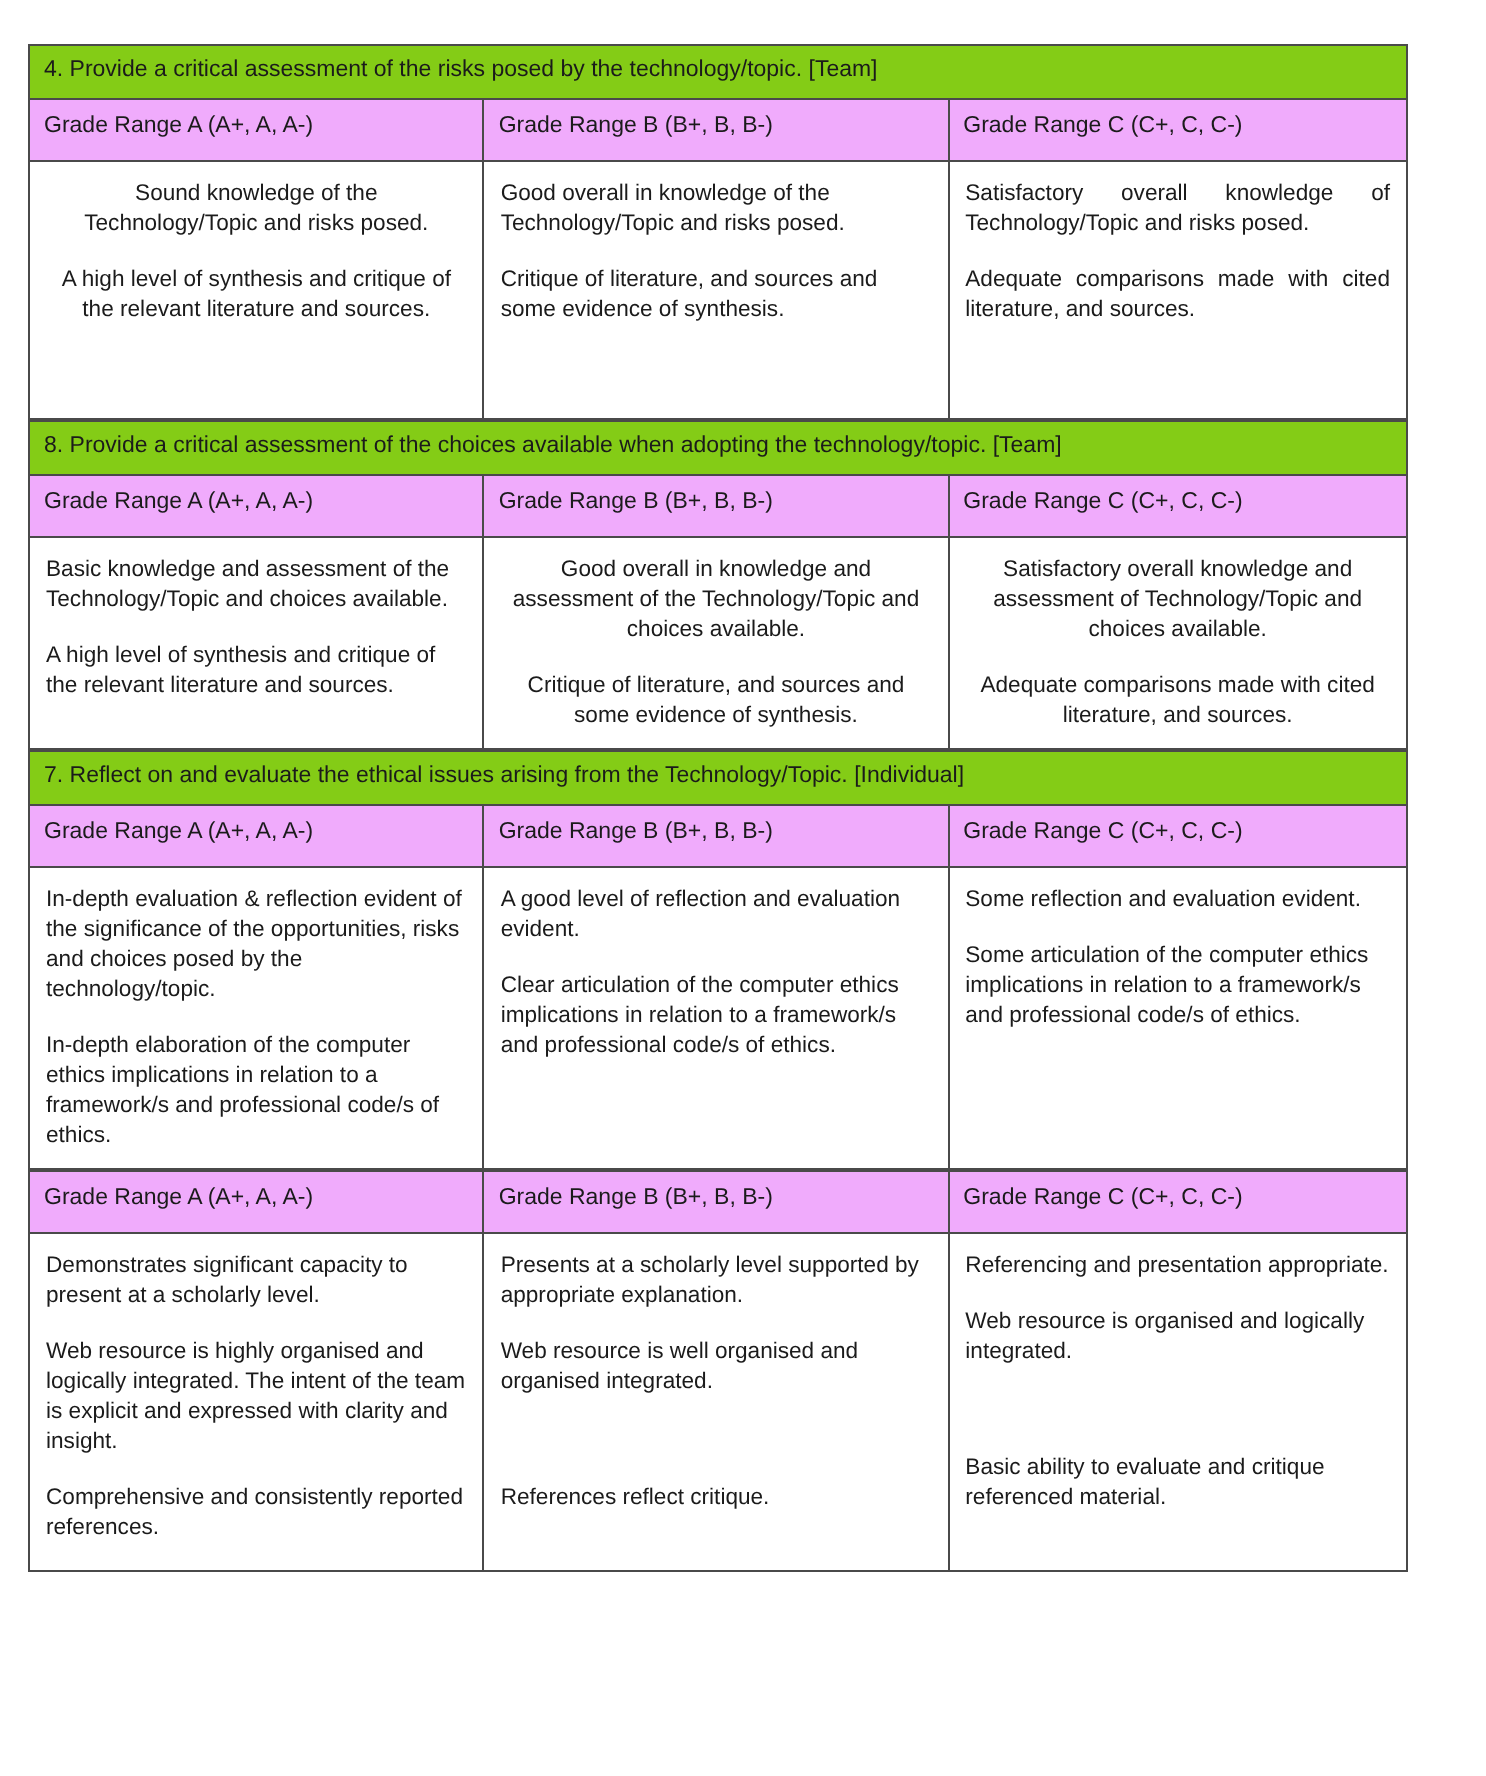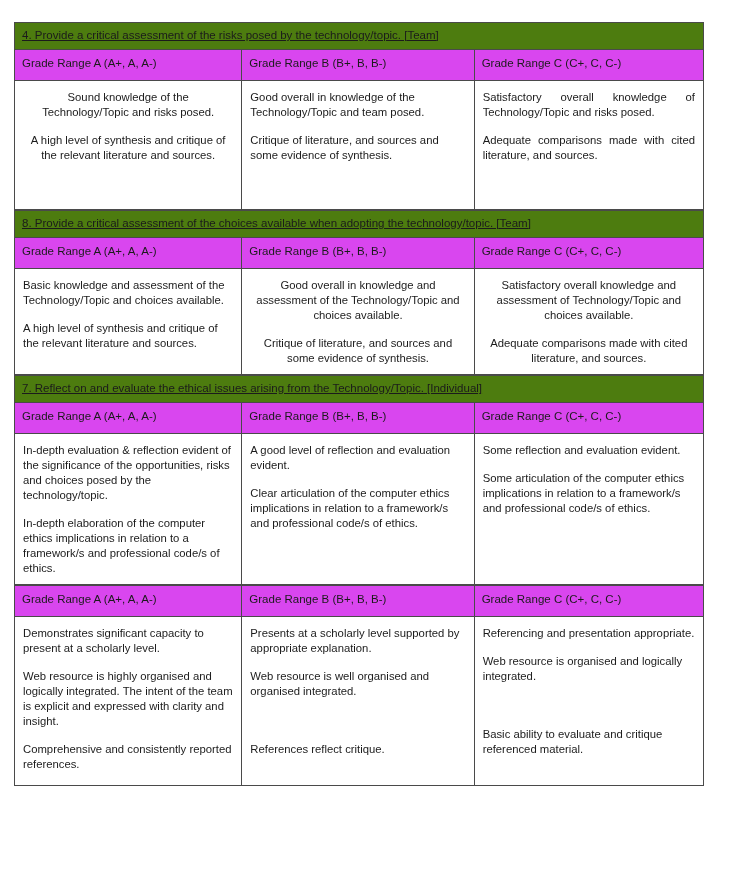--- a/index.html
+++ b/index.html
@@ -30,31 +30,30 @@
   table.rubric td {
     border: 1px solid #4a4a4a;
     vertical-align: top;
     padding: 0;
   }
   .col-a { width: 227px; }
   .col-b { width: 232px; }
   .col-c { width: 229px; }
 
   td.criterion {
-    background: #4d7c0f;
+    background: #84cc16;
     height: 26px;
-    text-decoration: underline;
   }
   td.criterion .txt {
     padding: 5px 6px 5px 7px;
     font-size: 11.5px;
     line-height: 1.25;
   }
   td.gradehead {
-    background: #d946ef;
+    background: #f0abfc;
     height: 30px;
   }
   td.gradehead .txt {
     padding: 6px 6px 7px 7px;
     font-size: 11.5px;
     line-height: 1.25;
   }
   td.body .txt {
     padding: 9px 8px 8px 8px;
     font-size: 11.3px;
@@ -103,21 +102,21 @@
       </tr>
       <tr>
         <td class="body" style="height:128px">
           <div class="txt gap-lg">
             <p>Sound knowledge of the Technology/Topic and risks posed.</p>
             <p>A high level of synthesis and critique of the relevant literature and sources.</p>
           </div>
         </td>
         <td class="body">
           <div class="txt gap-xl">
-            <p>Good overall in knowledge of the Technology/Topic and team posed.</p>
+            <p>Good overall in knowledge of the Technology/Topic and risks posed.</p>
             <p>Critique of literature, and sources and some evidence of synthesis.</p>
           </div>
         </td>
         <td class="body pad-left justify">
           <div class="txt">
             <p>Satisfactory overall knowledge of Technology/Topic and risks posed.</p>
             <p>Adequate comparisons made with cited literature, and sources.</p>
           </div>
         </td>
       </tr>

